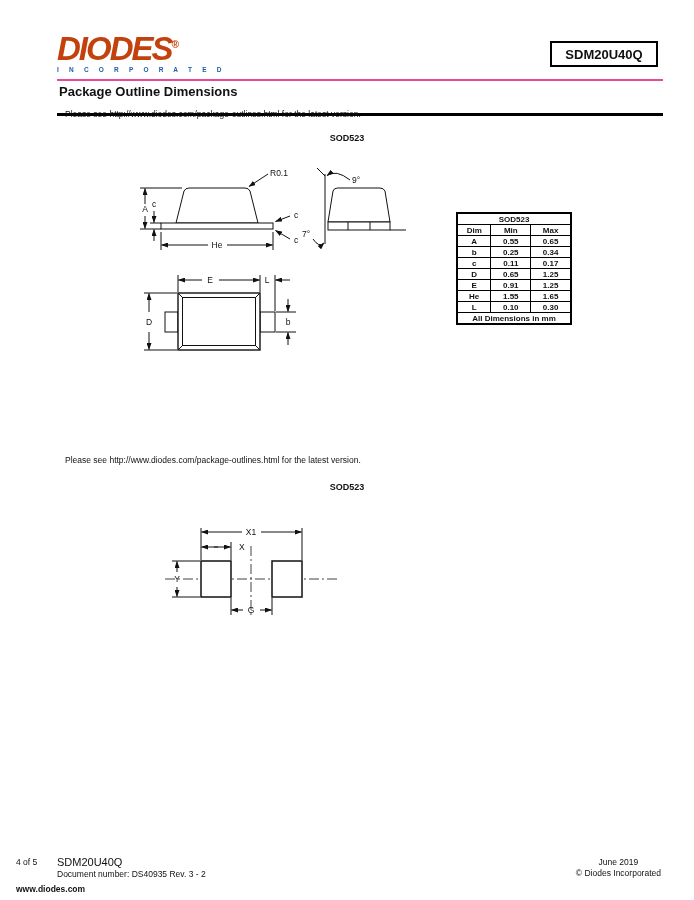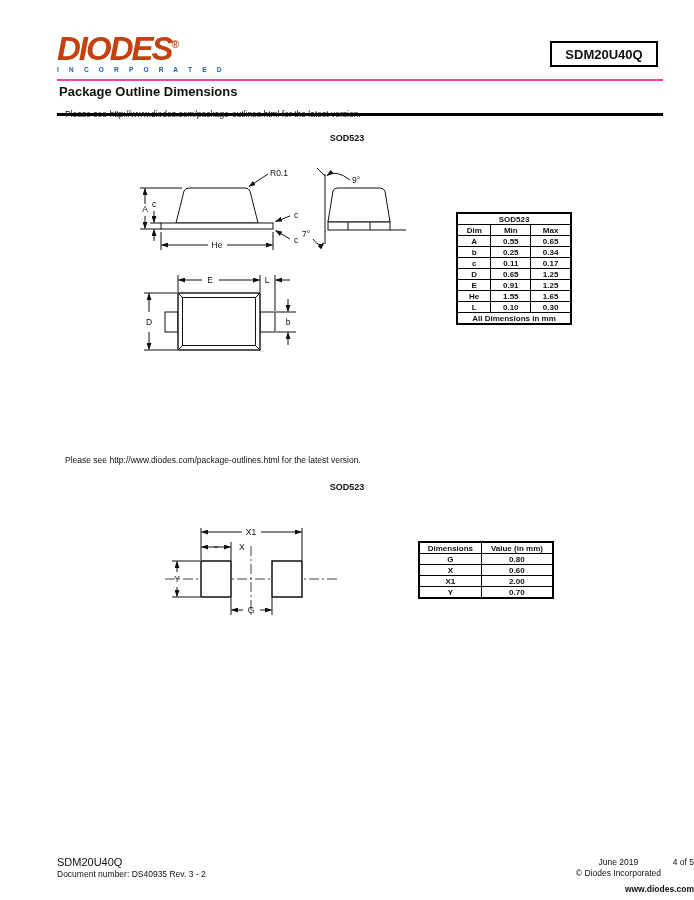--- a/index.html
+++ b/index.html
@@ -34,21 +34,21 @@
   
   table.dt{border-collapse:collapse; border:2px solid #000; font-size:8px; font-weight:bold;}
   table.dt td, table.dt th{border:1px solid #000; text-align:center; padding:0; height:10px;}
   .t1{position:absolute; left:456px; top:212px; width:116px;}
   .t1 .c1{width:34px;margin-left:28px;} .t1 .c2{width:41px;} .t1 .c3{width:41px;}
   .t2{position:absolute; left:418px; top:541px; width:136px;}
   .t2 .c1{width:62px;} .t2 .c2{width:74px;}
   
   .foot-left{position:absolute; left:57px; top:856px; font-size:8.5px; line-height:12px;}
   .foot-left .pn{font-size:11px;}
-  .foot-center{position:absolute; left:16px; right:0; top:857px; text-align:right;
+  .foot-center{position:absolute; left:16px; right:0; top:857px; text-align:left;
     font-size:8.5px; line-height:11px;}
   .foot-center .site{font-weight:bold;margin-top:16px;}
   .foot-right{position:absolute; right:33px; top:857px; text-align:center;
     font-size:8.5px; line-height:11px;}
 </style>
 </head>
 <body>
 
 <div class="page">
 
@@ -242,44 +242,20 @@
       <line x1="112" y1="82" x2="112" y2="99"></line>
       <line x1="83" y1="94" x2="71.5" y2="94" marker-end="url(#ar3)"></line>
       <line x1="100" y1="94" x2="111.5" y2="94" marker-end="url(#ar3)"></line>
     </g>
     <text x="91" y="19" text-anchor="middle">X1</text>
     <text x="79" y="34" text-anchor="start">X</text>
     <text x="17" y="66" text-anchor="middle">Y</text>
     <text x="91" y="97" text-anchor="middle">G</text>
   </svg>
 
-  <table class="dt t2">
-    <tbody>
-        <tr>
-      <th class="c1">Dimensions</th>
-      <th class="c2">Value (in mm)</th>
-    </tr>
-    <tr>
-          <td>G</td>
-          <td>0.80</td>
-        </tr>
-    <tr>
-          <td>X</td>
-          <td>0.60</td>
-        </tr>
-    <tr>
-          <td>X1</td>
-          <td>2.00</td>
-        </tr>
-    <tr>
-          <td>Y</td>
-          <td>0.70</td>
-        </tr>
-  </tbody>
-    </table>
 
   <div class="foot-left">
     <div class="pn">SDM20U40Q</div>
     <div>Document number: DS40935 Rev. 3 - 2</div>
   </div>
   <div class="foot-center">
     <div>4 of 5</div>
     <div class="site">www.diodes.com</div>
   </div>
   <div class="foot-right">

